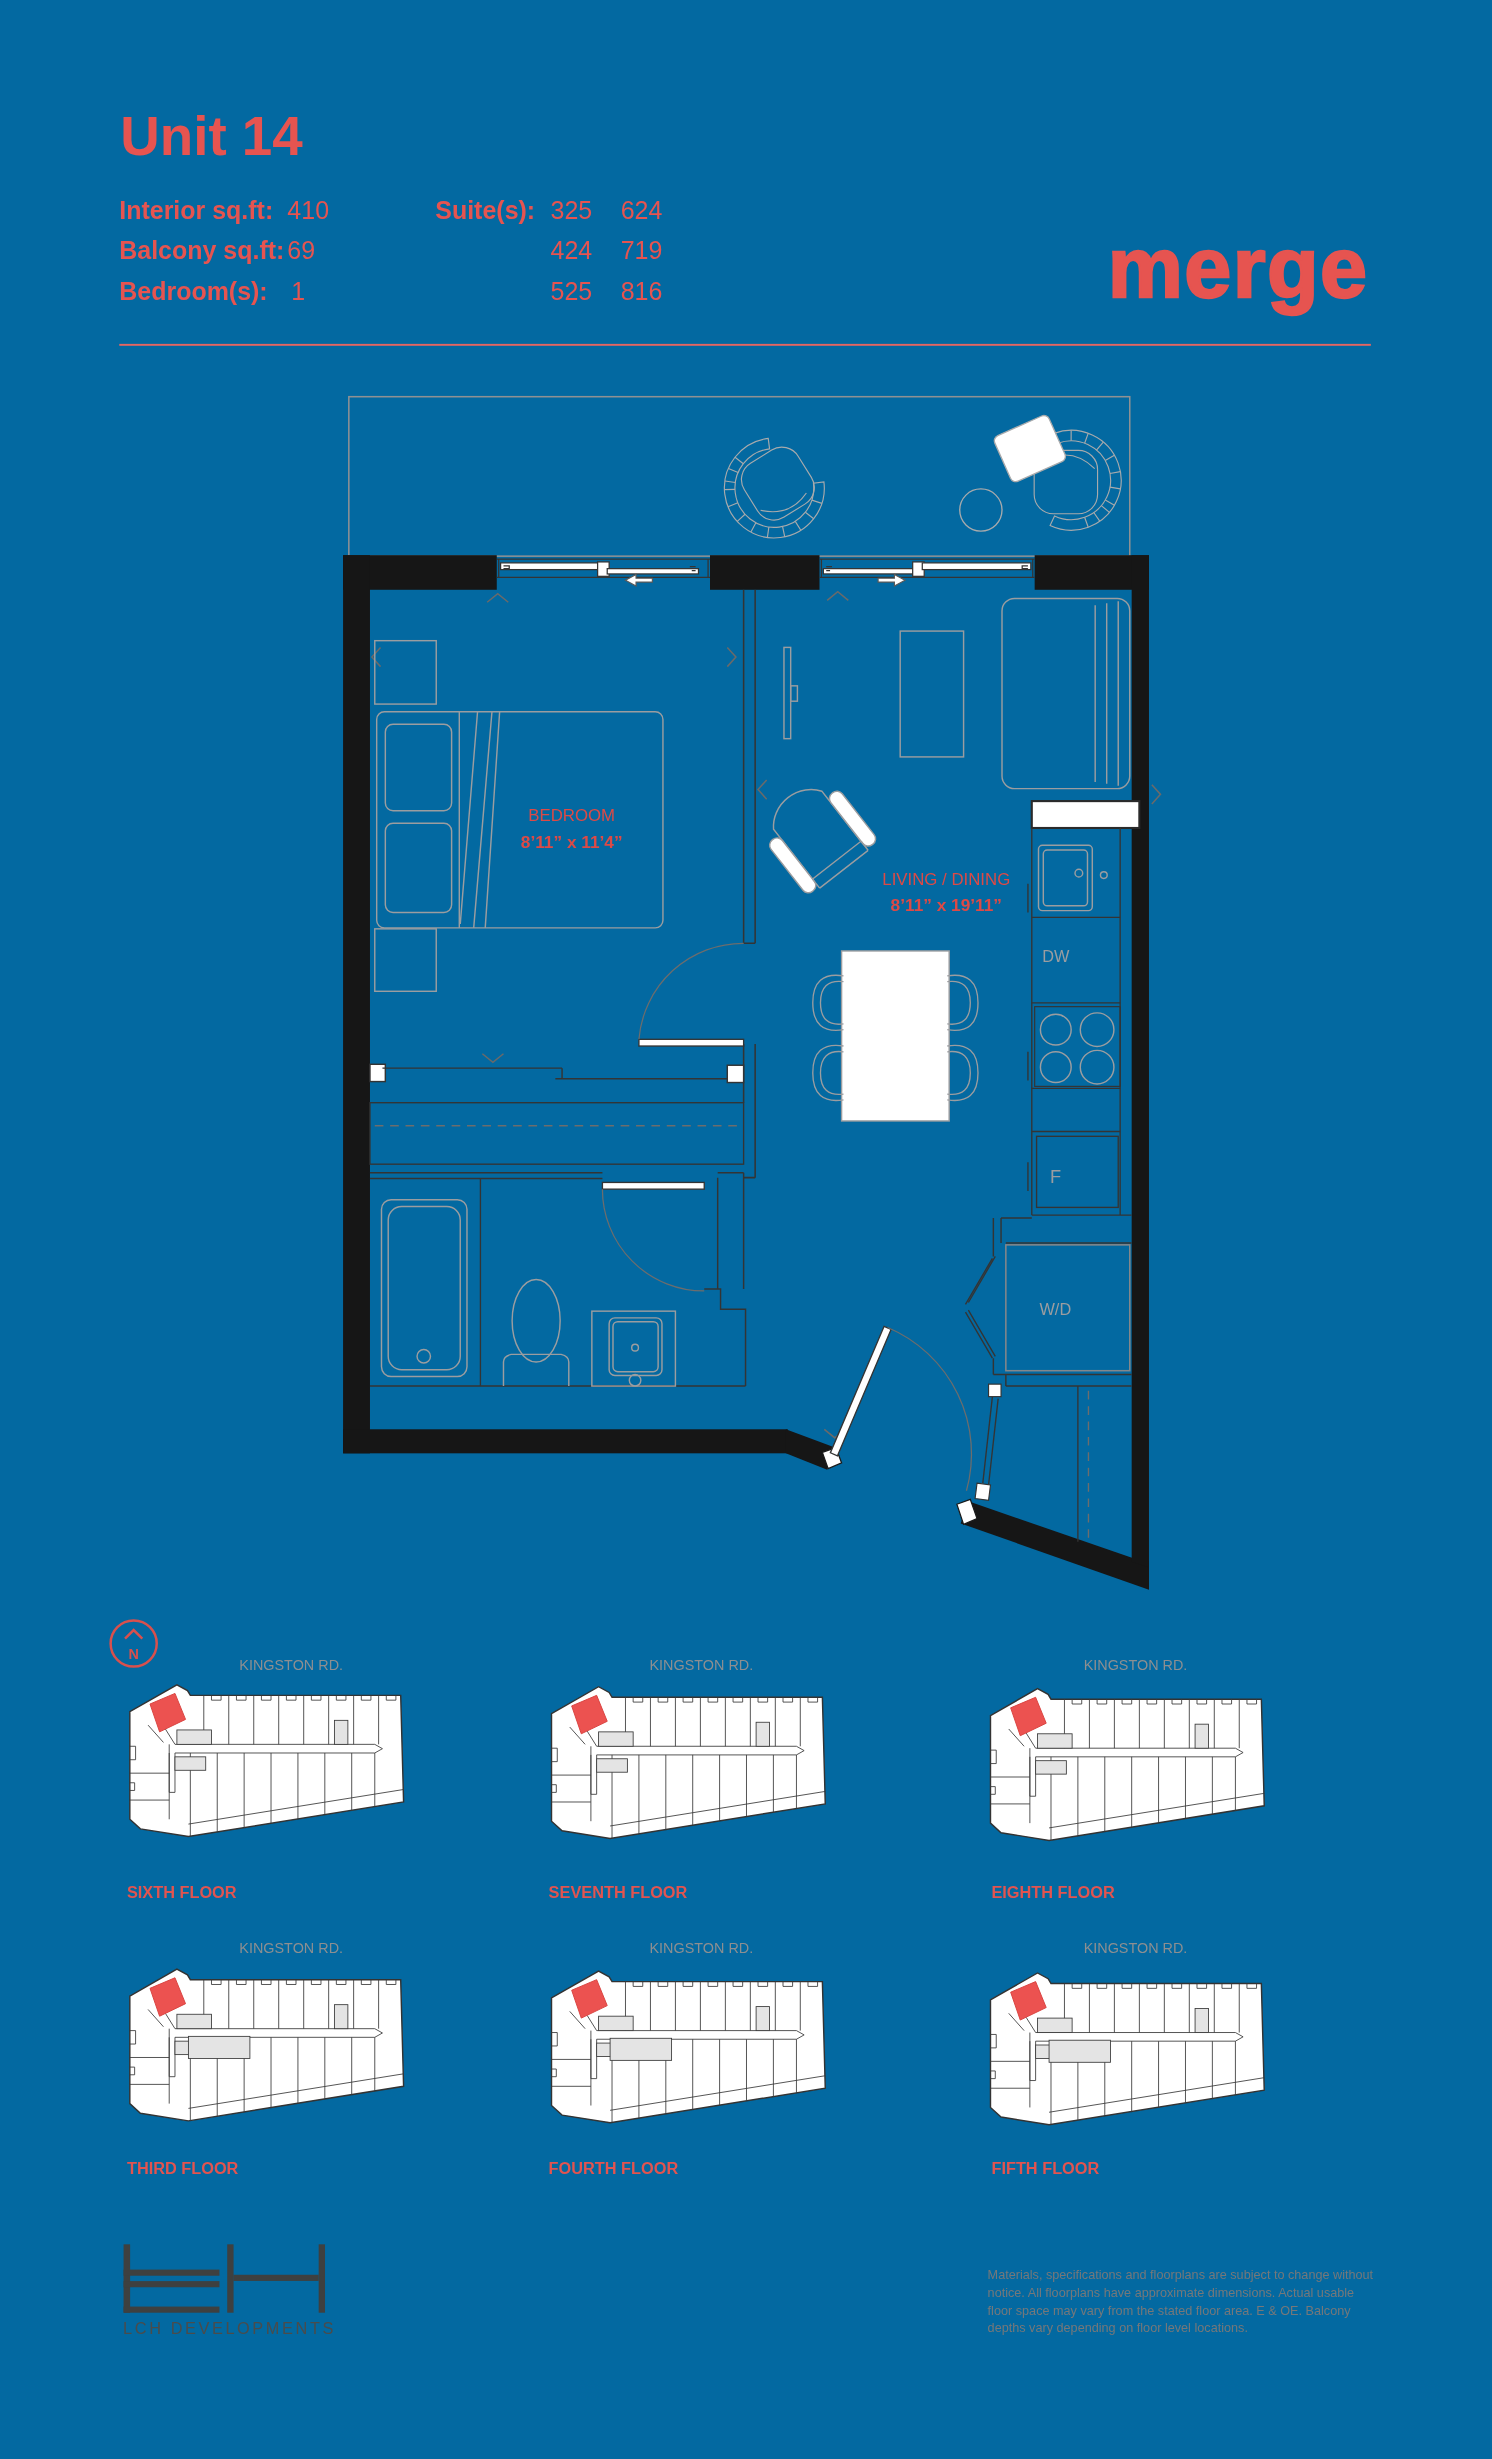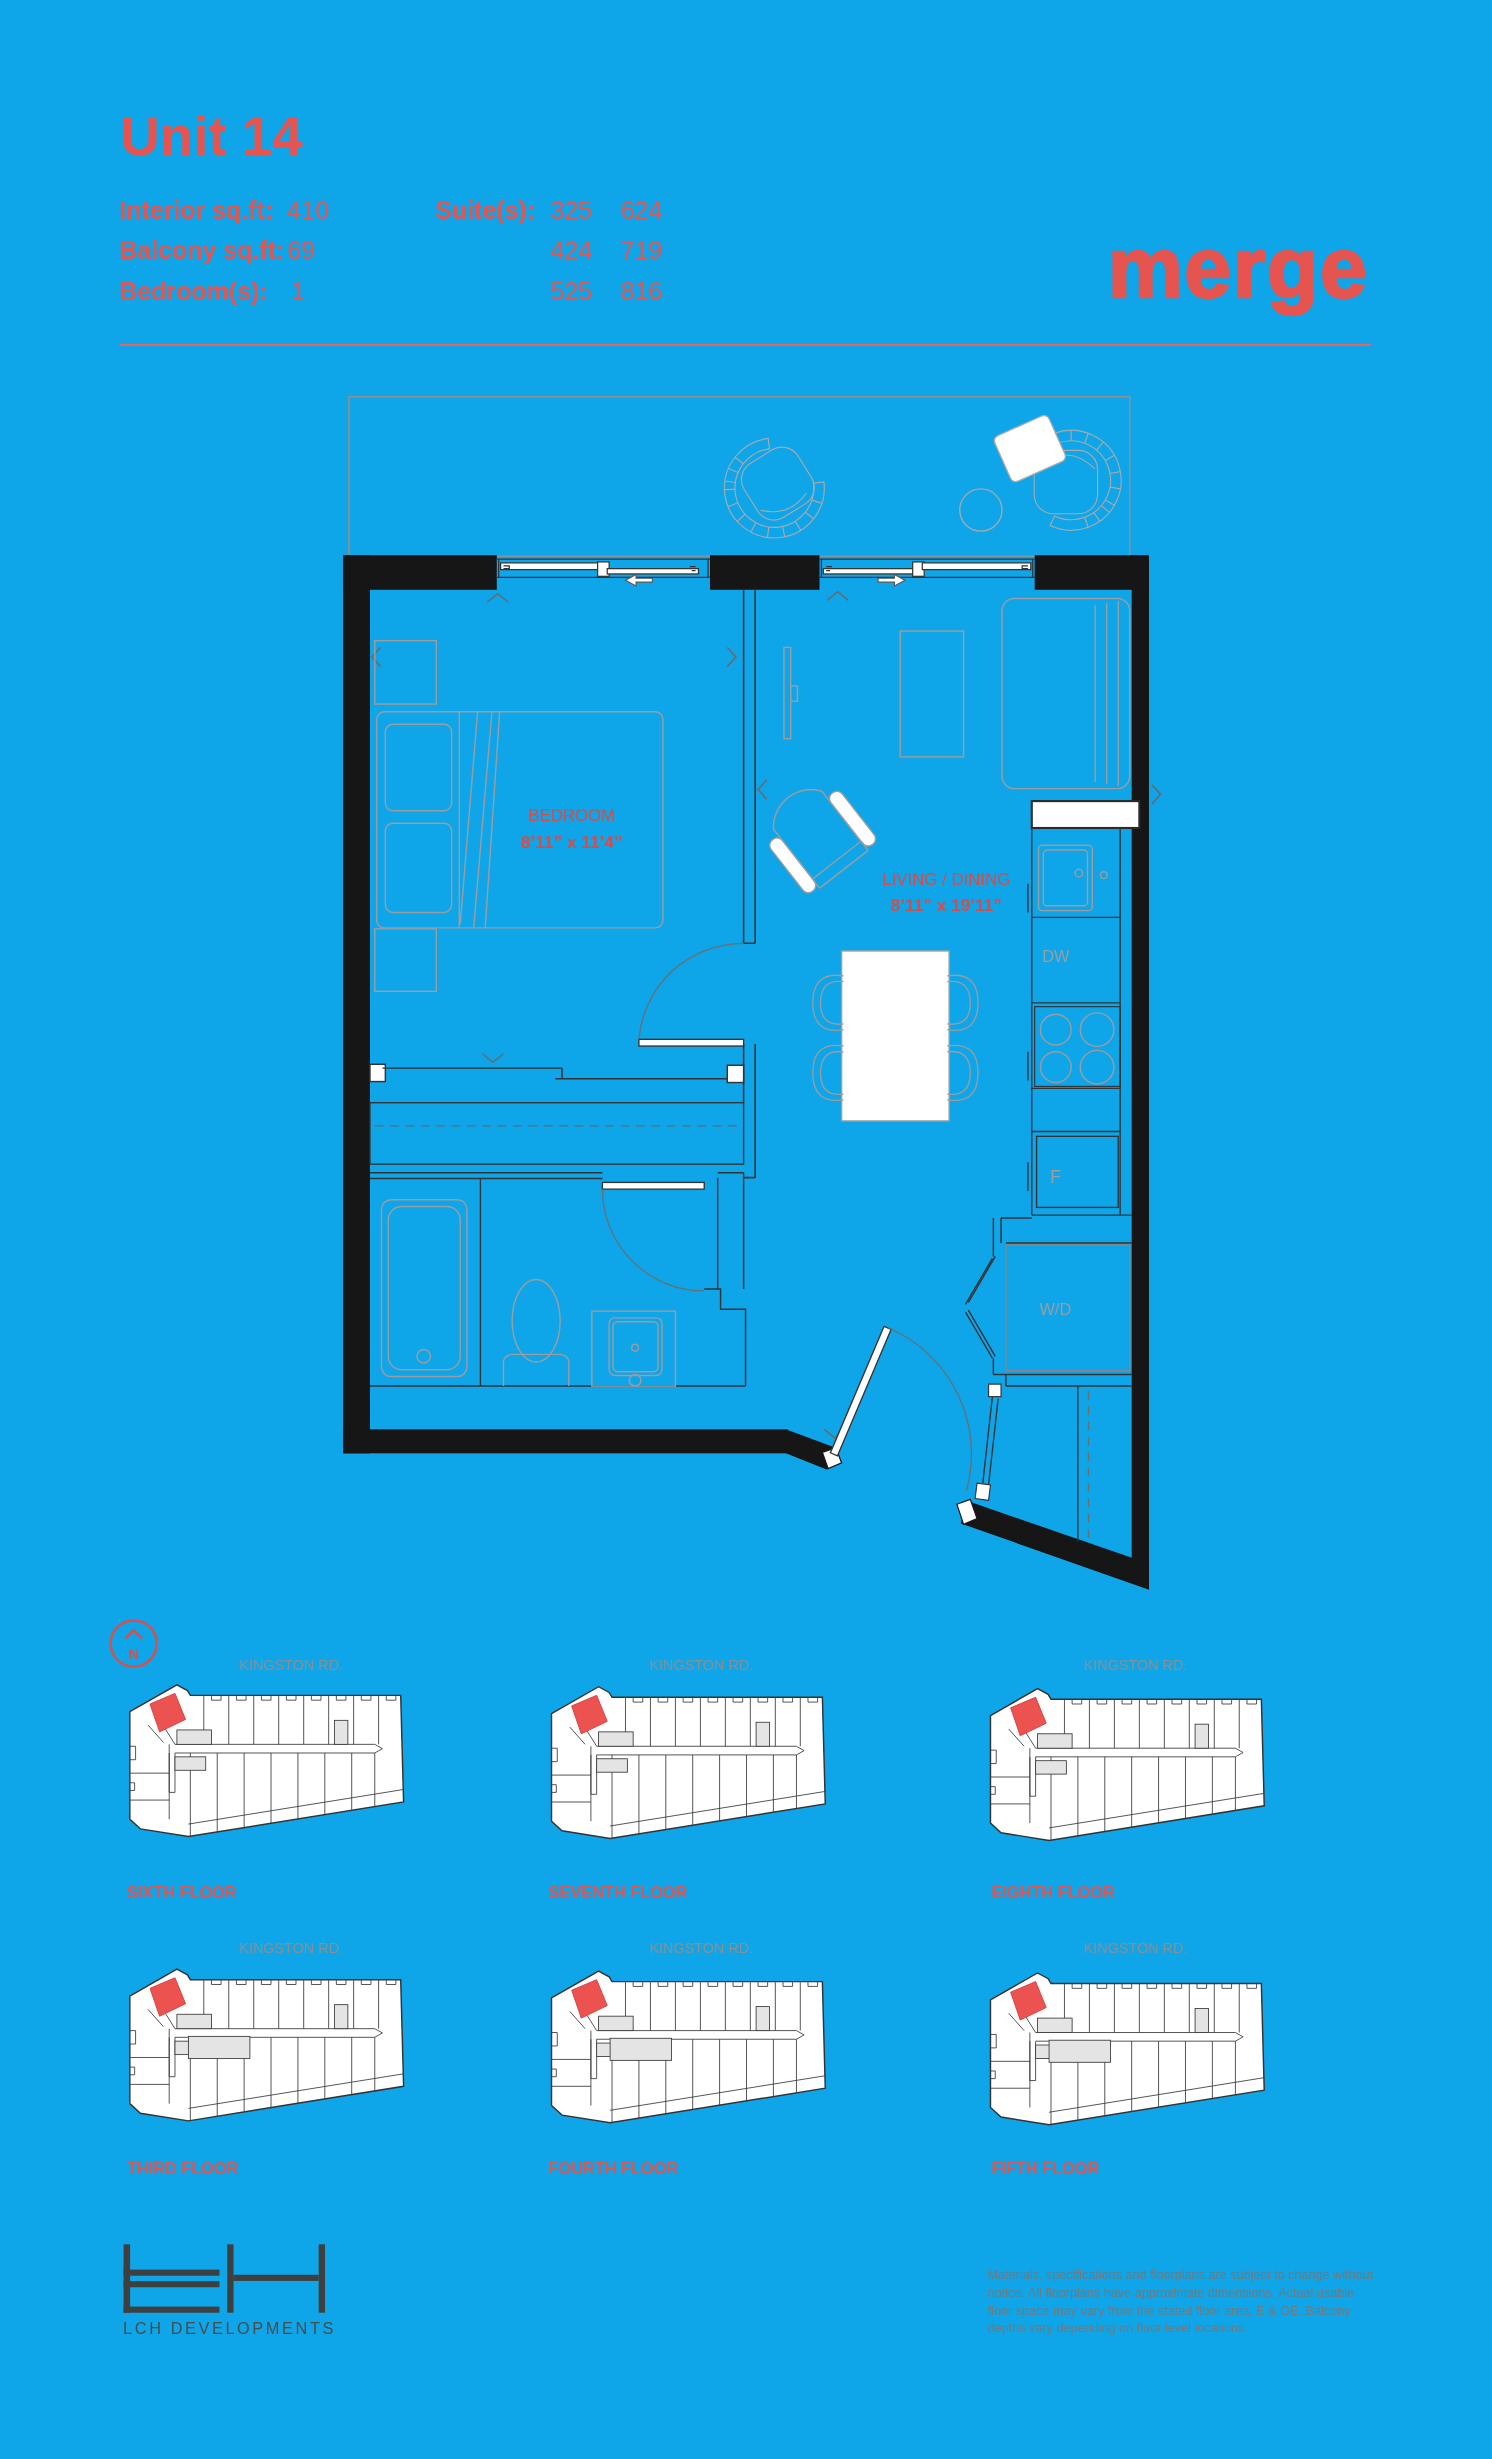--- a/index.html
+++ b/index.html
@@ -1,16 +1,16 @@
 <!DOCTYPE html>
 <html><head>
 <meta charset="utf-8">
 <style>
 html,body{margin:0;padding:0;background:#fff;}
-#page{position:relative;width:1493px;height:2459px;background:#0ea5e9;overflow:hidden;font-family:"Liberation Sans",sans-serif;}
+#page{position:relative;width:1493px;height:2459px;background:#0369a1;overflow:hidden;font-family:"Liberation Sans",sans-serif;}
 svg{position:absolute;left:0;top:0;}
 .red{fill:#e65450;}
 text{font-family:"Liberation Sans",sans-serif;}
 </style>
 </head>
 <body>
 <div id="page">
 <svg width="1493" height="2459" viewBox="0 0 1554 2560">
 
 <g>

